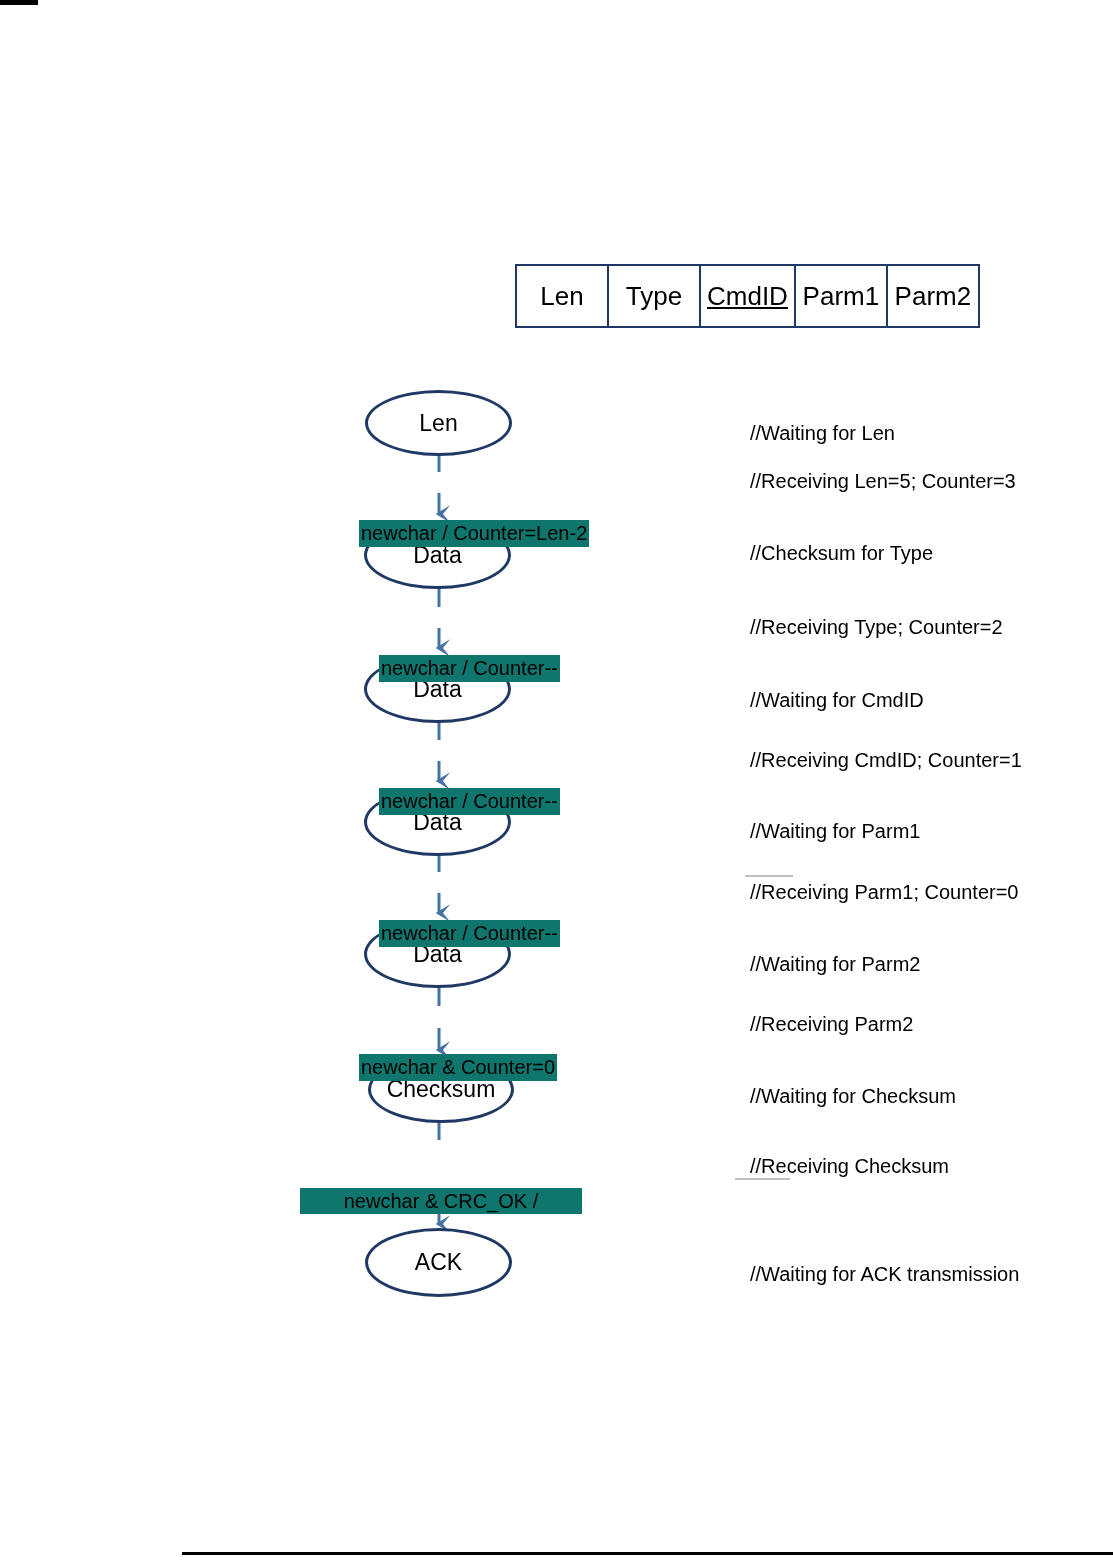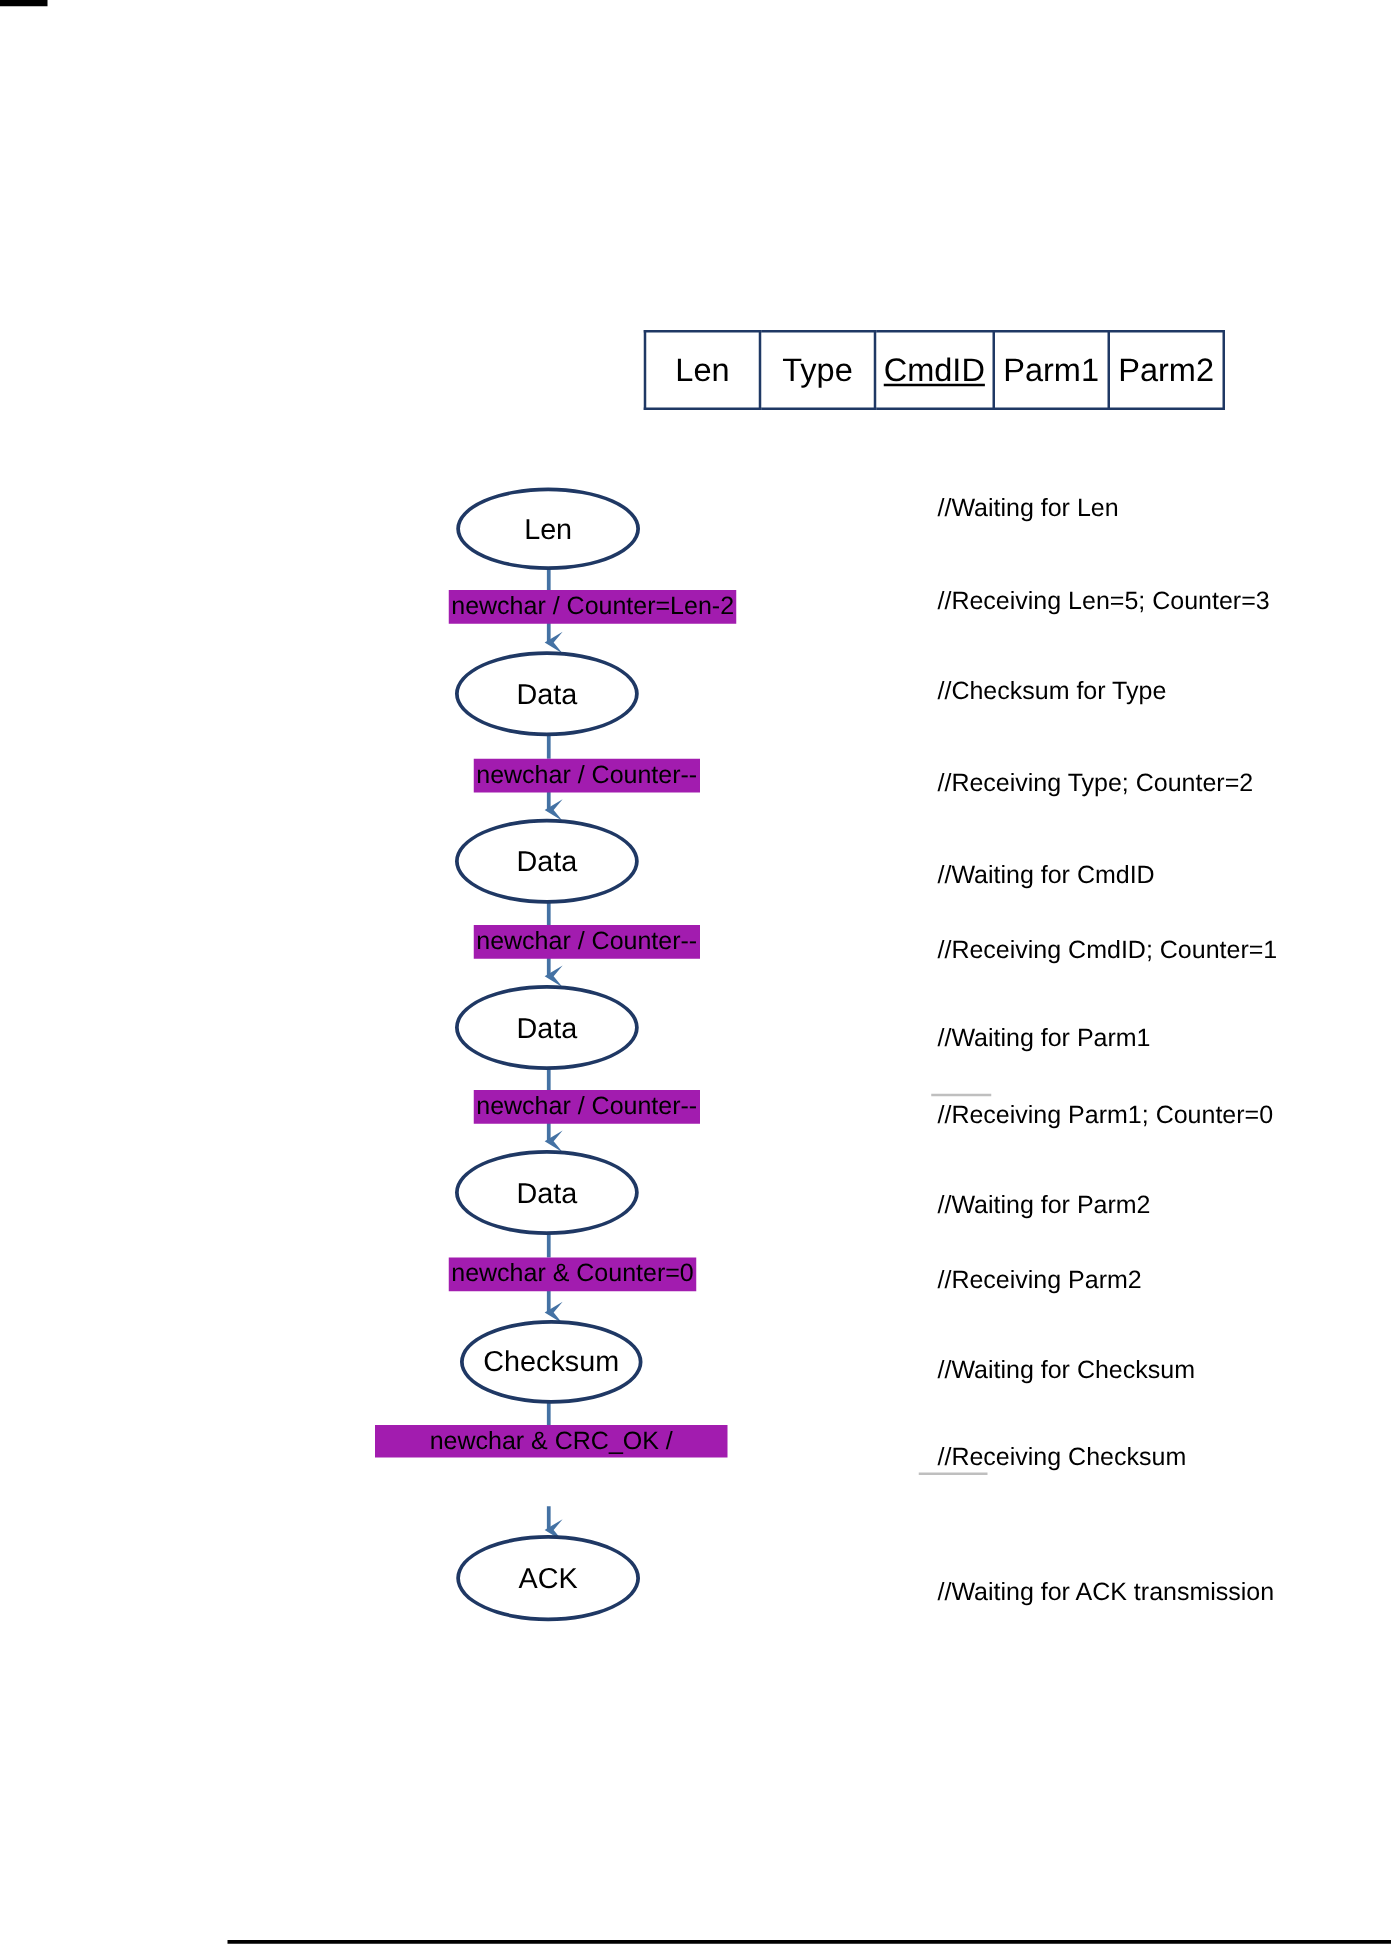--- a/index.html
+++ b/index.html
@@ -92,22 +92,23 @@
 
   
   .trans-label {
     position: absolute;
     font-size: 20px;
     color: #000000;
     font-family: "Liberation Sans", sans-serif;
     text-align: center;
     white-space: nowrap;
     line-height: 1.35;
-    background: #a21caf;
+    background: #0f766e;
     padding: 0 2px;
+    margin-top: 48px;
   }
   .trans-label.multi {
     white-space: normal;
     line-height: 1.32;
   }
 
   
   .comment {
     position: absolute;
     left: 750px;
@@ -209,21 +210,21 @@
 
   <div class="trans-label" style="left:359px; top:1006px;">newchar &amp; Counter=0</div>
 
   <div class="trans-label multi" style="left:300px; top:1140px; width:278px;">
     <div>newchar &amp; CRC_OK /</div>
   </div>
 
   <div class="stray-rule" style="left:745px; top:875px; width:48px;"></div>
   <div class="stray-rule" style="left:735px; top:1178px; width:55px;"></div>
 
-  <div class="comment" style="top:396px;">//Waiting for Len</div>
+  <div class="comment" style="top:422px;">//Waiting for Len</div>
   <div class="comment" style="top:470px;">//Receiving Len=5; Counter=3</div>
   <div class="comment" style="top:542px;">//Checksum for Type</div>
   <div class="comment" style="top:616px;">//Receiving Type; Counter=2</div>
   <div class="comment" style="top:689px;">//Waiting for CmdID</div>
   <div class="comment" style="top:749px;">//Receiving CmdID; Counter=1</div>
   <div class="comment" style="top:820px;">//Waiting for Parm1</div>
   <div class="comment" style="top:881px;">//Receiving Parm1; Counter=0</div>
   <div class="comment" style="top:953px;">//Waiting for Parm2</div>
   <div class="comment" style="top:1013px;">//Receiving Parm2</div>
   <div class="comment" style="top:1085px;">//Waiting for Checksum</div>

